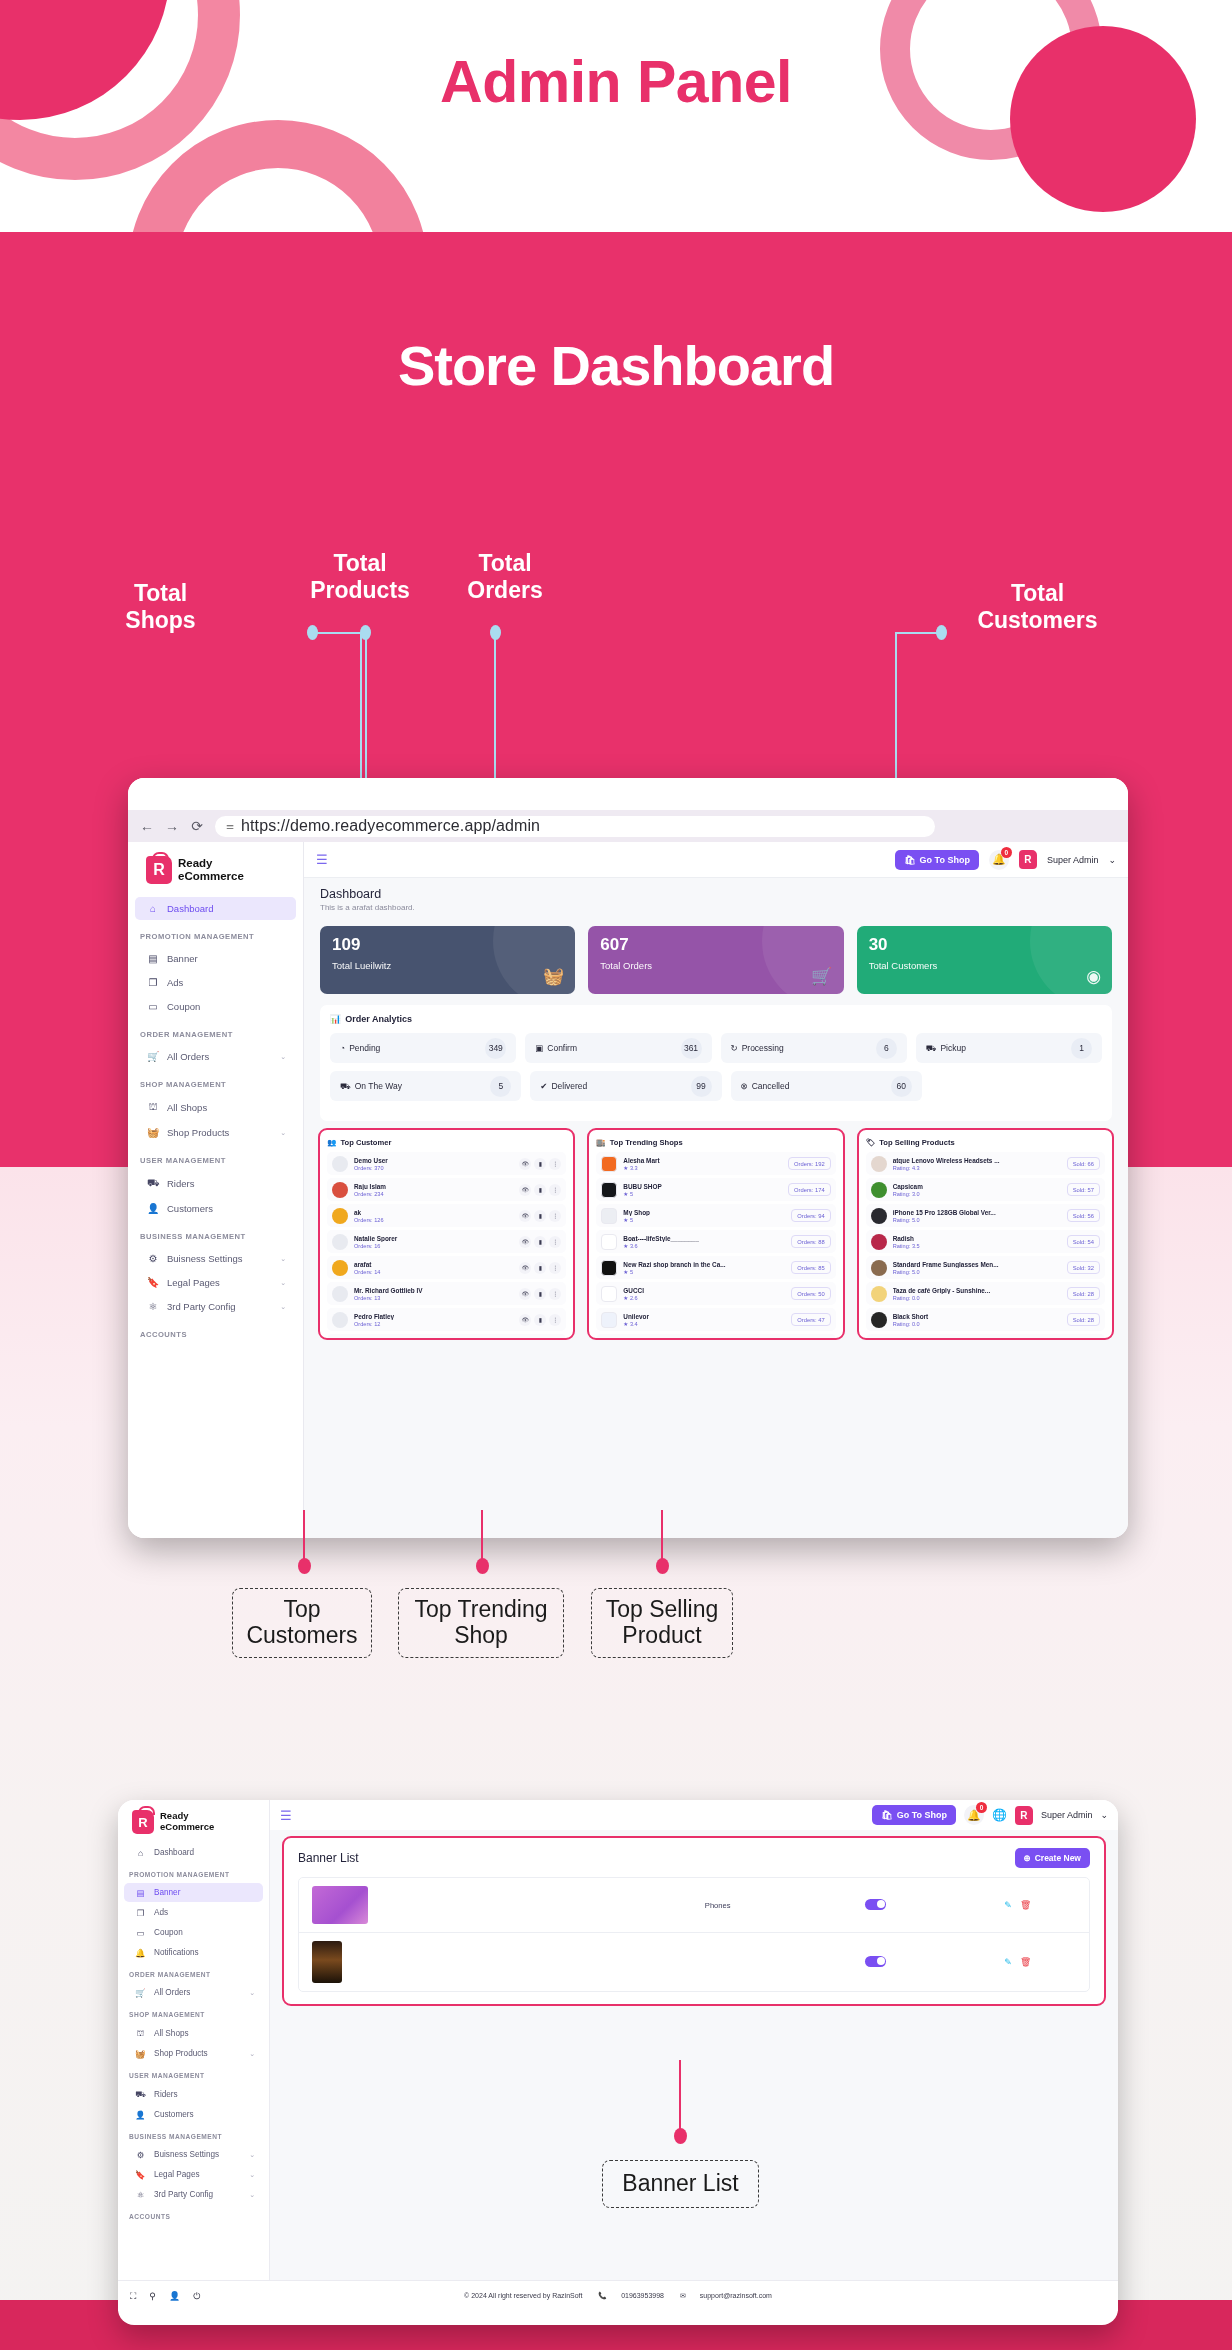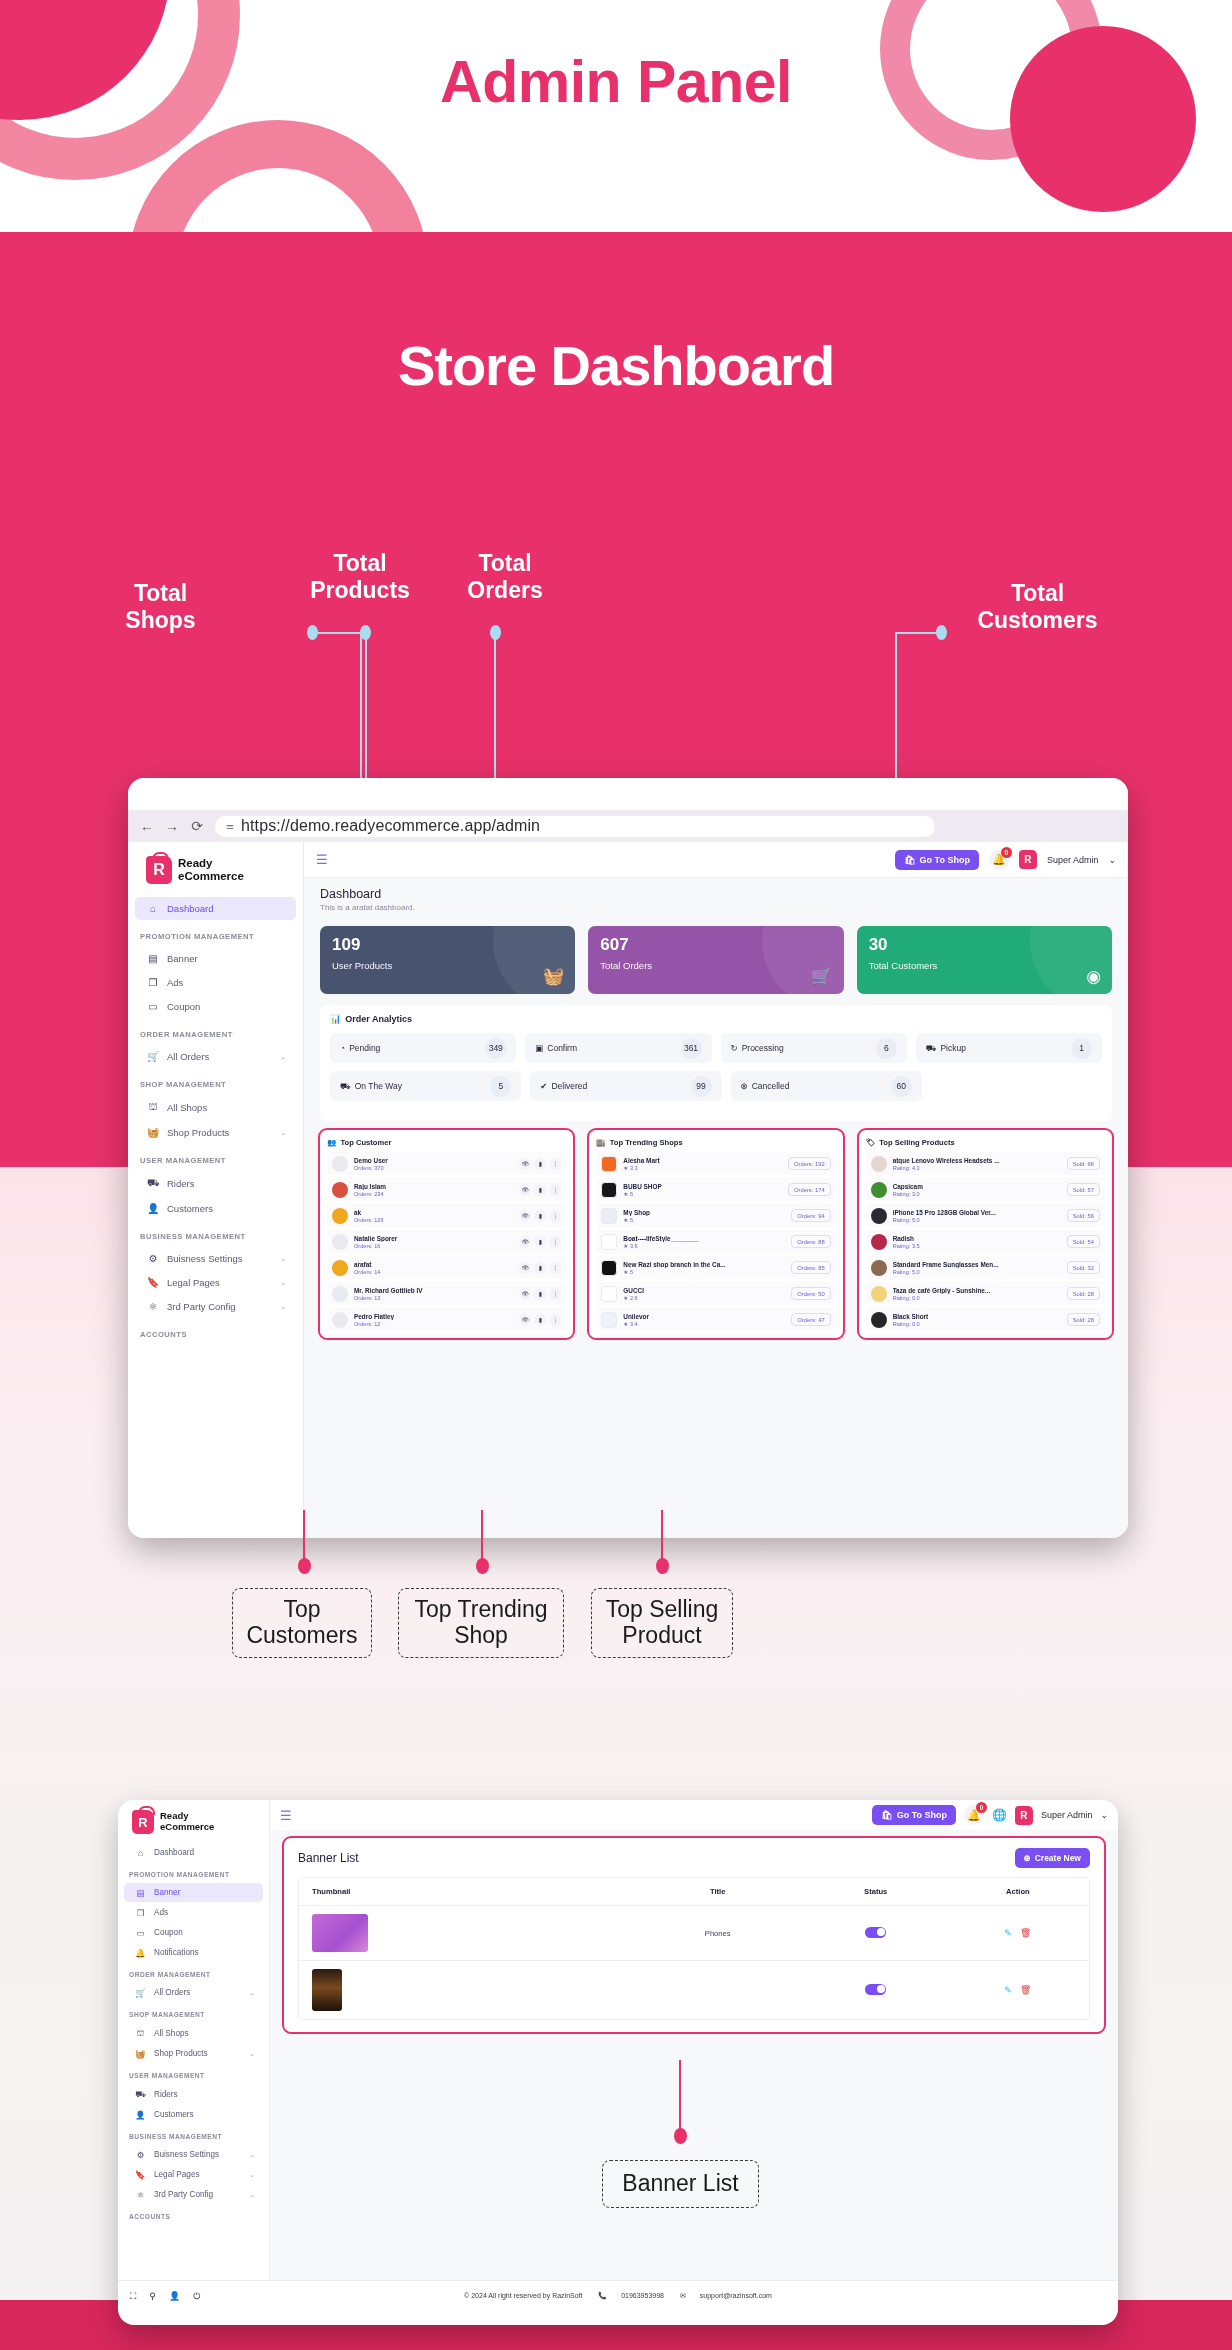--- a/index.html
+++ b/index.html
@@ -450,21 +450,21 @@
       </div>
 
       <div class="page-head">
         <div class="page-title">Dashboard</div>
         <div class="page-sub">This is a arafat dashboard.</div>
       </div>
 
       <div class="stats" id="stats-row">
           <div class="stat" style="background: rgb(71, 83, 111);">
             <div class="stat-num">109</div>
-            <div class="stat-lbl">User Products</div>
+            <div class="stat-lbl">Total Lueilwitz</div>
             <div class="stat-ic">🧺</div>
           </div>
           <div class="stat" style="background: rgb(149, 84, 168);">
             <div class="stat-num">607</div>
             <div class="stat-lbl">Total Orders</div>
             <div class="stat-ic">🛒</div>
           </div>
           <div class="stat" style="background: rgb(33, 171, 120);">
             <div class="stat-num">30</div>
             <div class="stat-lbl">Total Customers</div>
@@ -910,26 +910,20 @@
 
       <div class="banner-card">
         <div class="banner-head">
           <div class="banner-title">Banner List</div>
           <div class="create-btn">
             <span>⊕</span>
             <span>Create New</span>
           </div>
         </div>
         <div class="btable">
-          <div class="btr">
-            <div class="bth c-thumb">Thumbnail</div>
-            <div class="bth c-title">Title</div>
-            <div class="bth c-status">Status</div>
-            <div class="bth c-action">Action</div>
-          </div>
           <div class="btr">
             <div class="btd c-thumb">
               <div class="thumb1"></div>
             </div>
             <div class="btd c-title">Phones</div>
             <div class="btd c-status">
               <span class="toggle"></span>
             </div>
             <div class="btd c-action">
               <span class="act-ico edit-ic">✎</span>

